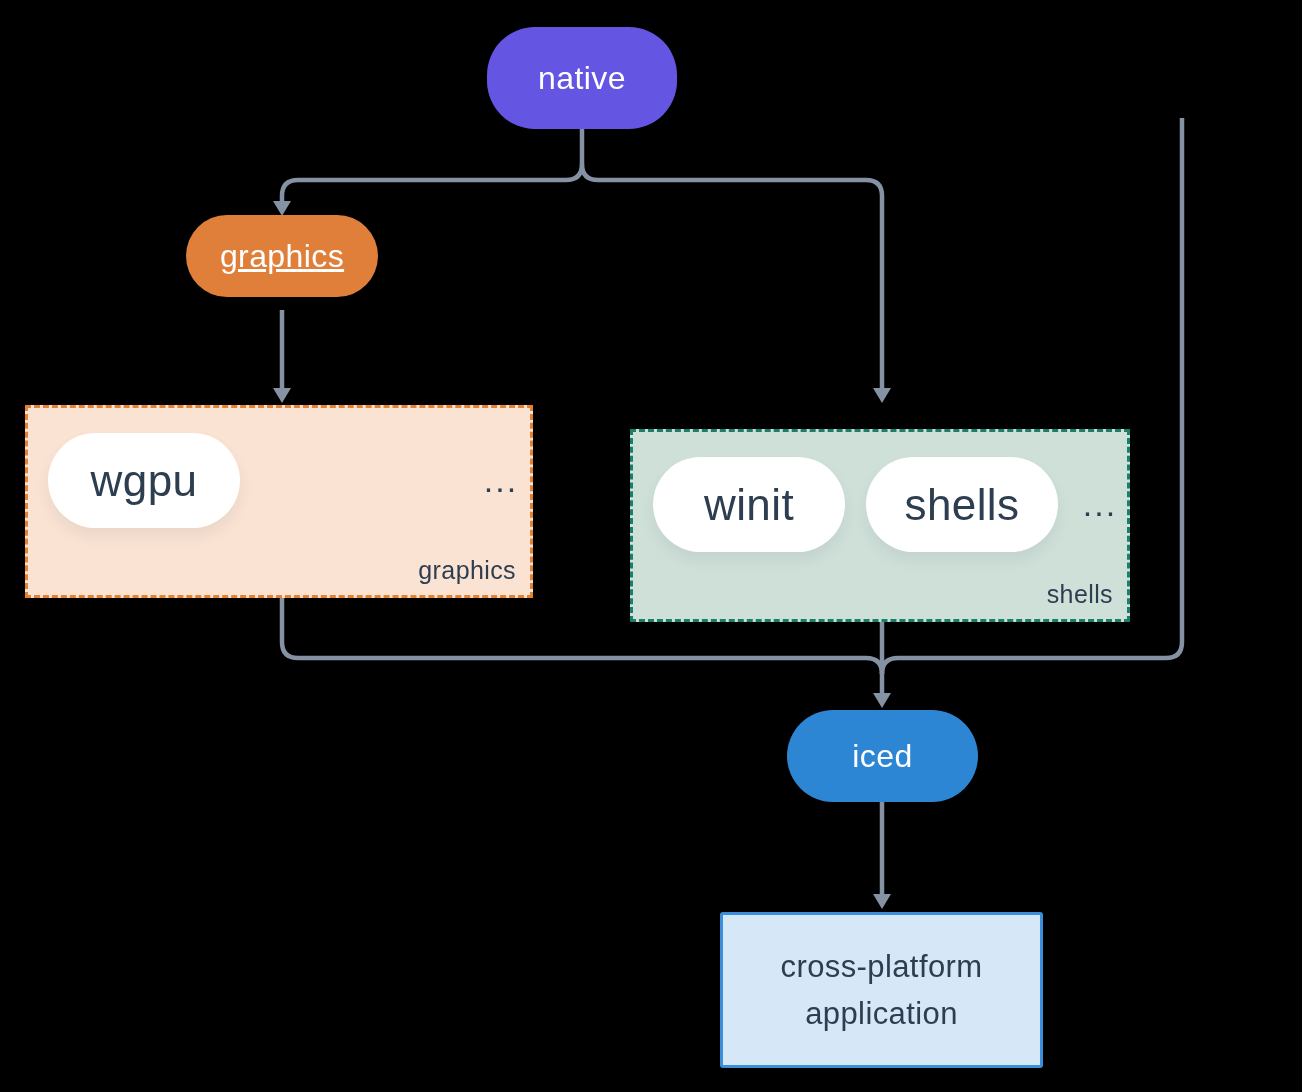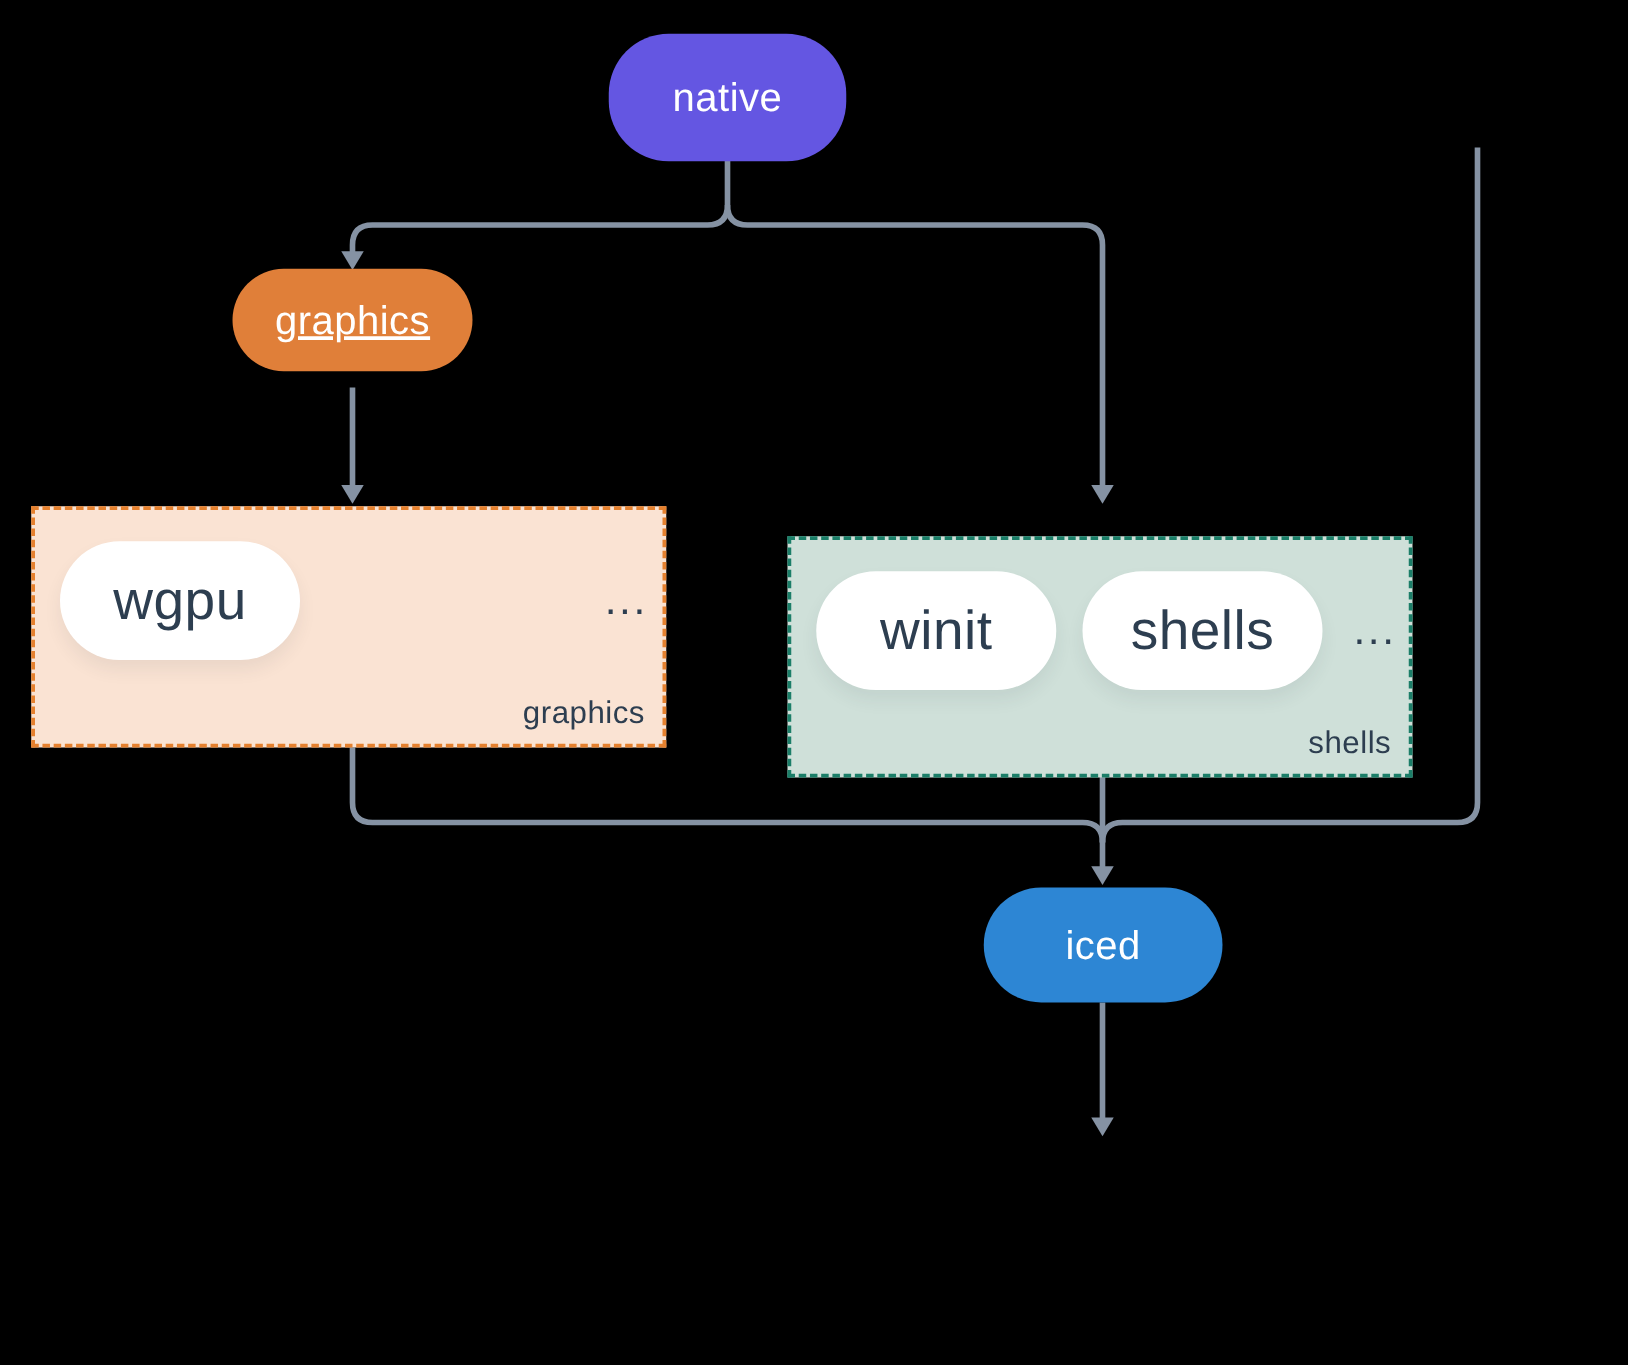--- a/index.html
+++ b/index.html
@@ -170,14 +170,17 @@
       <span>shells</span>
     </div>
     <div class="ellipsis" style="left:437px">...</div>
     <div class="group-label">shells</div>
   </div>
 
   <div class="node node-blue" id="node-iced">
     <span>iced</span>
   </div>
 
+  <div id="app-box">
+    <span>cross-platform application</span>
+  </div>
 
 </div>
 
 </body></html>

